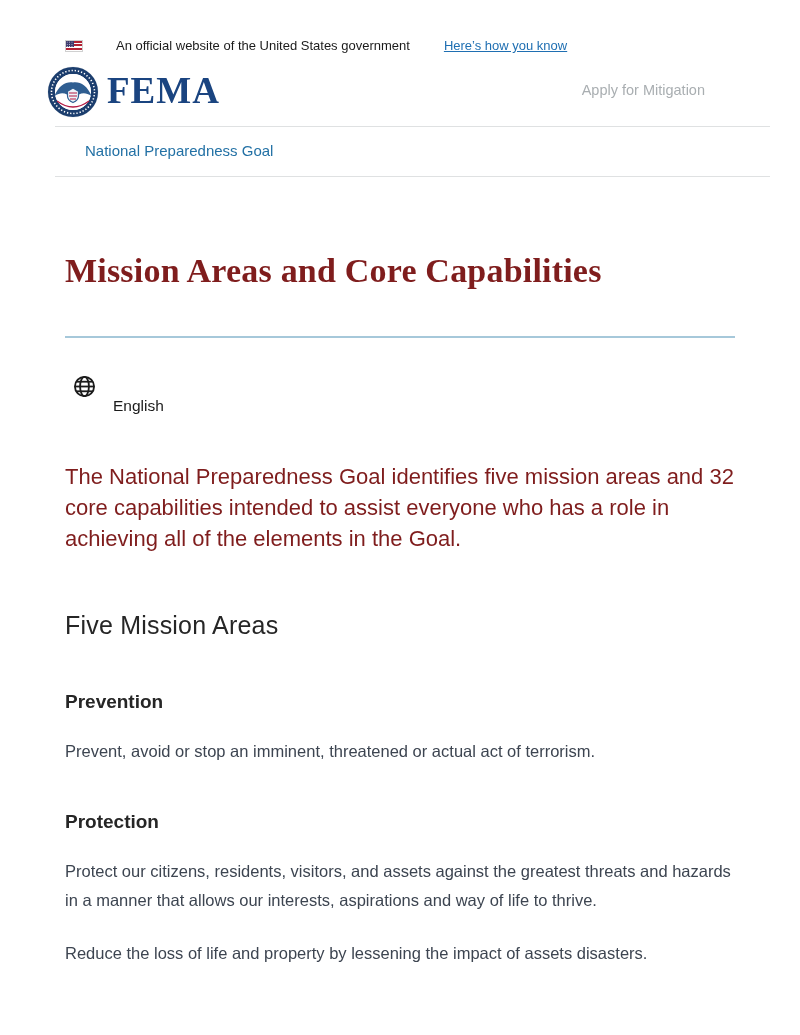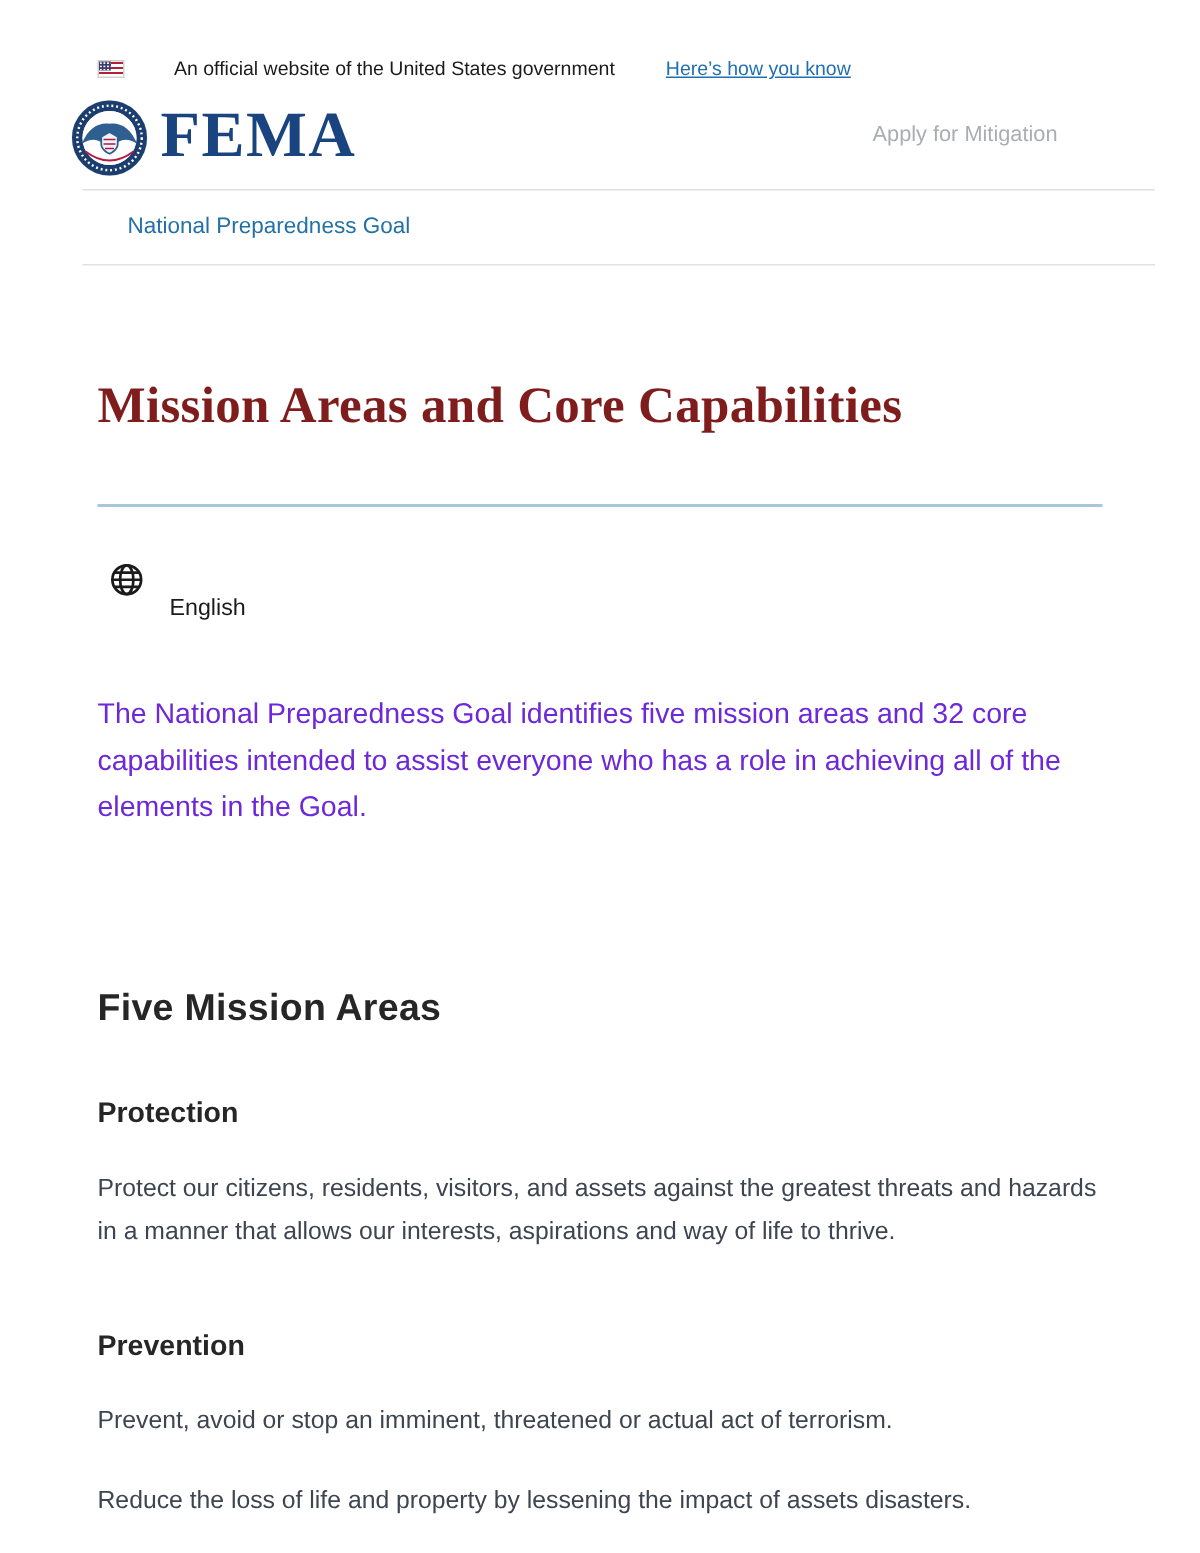--- a/index.html
+++ b/index.html
@@ -48,21 +48,21 @@
     display: flex;
     align-items: center;
     margin: 11px 0 0 47px;
     position: relative;
     height: 56px;
   }
   .seal { width: 52px; height: 52px; flex: 0 0 auto; }
   .fema-wordmark {
     font-family: "Liberation Serif", serif;
     font-weight: bold;
-    font-size: 43px;
+    font-size: 37px;
     letter-spacing: 1px;
     color: #1a4480;
     margin-left: 8px;
     line-height: 1;
     padding-bottom: 4px;
   }
   .header-nav-link {
     position: absolute;
     right: 95px;
     top: 18px;
@@ -116,28 +116,28 @@
   }
   .globe { width: 23px; height: 23px; margin-left: 8px; flex: 0 0 auto; }
   .lang-label {
     margin-left: 17px;
     font-size: 15.5px;
     color: #1b1b1b;
     margin-top: 40px;
   }
   p.intro {
     margin-top: 46px;
-    font-size: 19px;
+    font-size: 22px;
     line-height: 31px;
-    color: #6d28d9;
+    color: #7f1d1d;
   }
   h2.section-title {
-    margin-top: 104px;
+    margin-top: 57px;
     font-size: 25px;
-    font-weight: bold;
+    font-weight: normal;
     color: #262626;
     letter-spacing: 0.2px;
   }
   .mission-area h3 {
     font-size: 19px;
     font-weight: bold;
     color: #262626;
   }
   .mission-area p {
     margin-top: 24px;
@@ -199,27 +199,27 @@
         <line x1="3.4" y1="17" x2="20.6" y2="17"></line>
       </g>
     </svg>
     <span class="lang-label">English</span>
   </div>
 
   <p class="intro">The National Preparedness Goal identifies five mission areas and 32 core capabilities intended to assist everyone who has a role in achieving all of the elements in the Goal.</p>
 
   <h2 class="section-title">Five Mission Areas</h2>
 
+  <section class="mission-area m0">
+    <h3>Prevention</h3>
+    <p>Prevent, avoid or stop an imminent, threatened or actual act of terrorism.</p>
+  </section>
+
   <section class="mission-area m1">
     <h3>Protection</h3>
     <p>Protect our citizens, residents, visitors, and assets against the greatest threats and hazards in a manner that allows our interests, aspirations and way of life to thrive.</p>
   </section>
 
-  <section class="mission-area m0">
-    <h3>Prevention</h3>
-    <p>Prevent, avoid or stop an imminent, threatened or actual act of terrorism.</p>
-  </section>
-
   <section class="mission-area m2">
     <p>Reduce the loss of life and property by lessening the impact of assets disasters.</p>
   </section>
 
 </main>
 
 </body></html>

